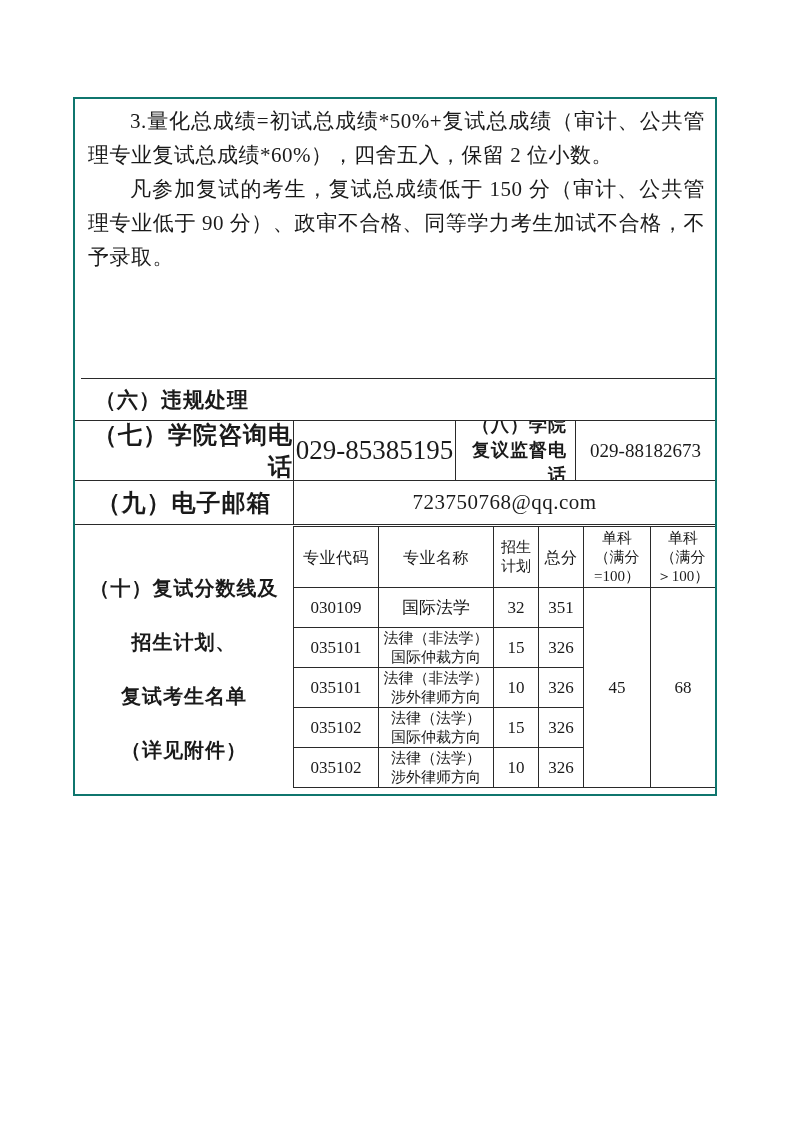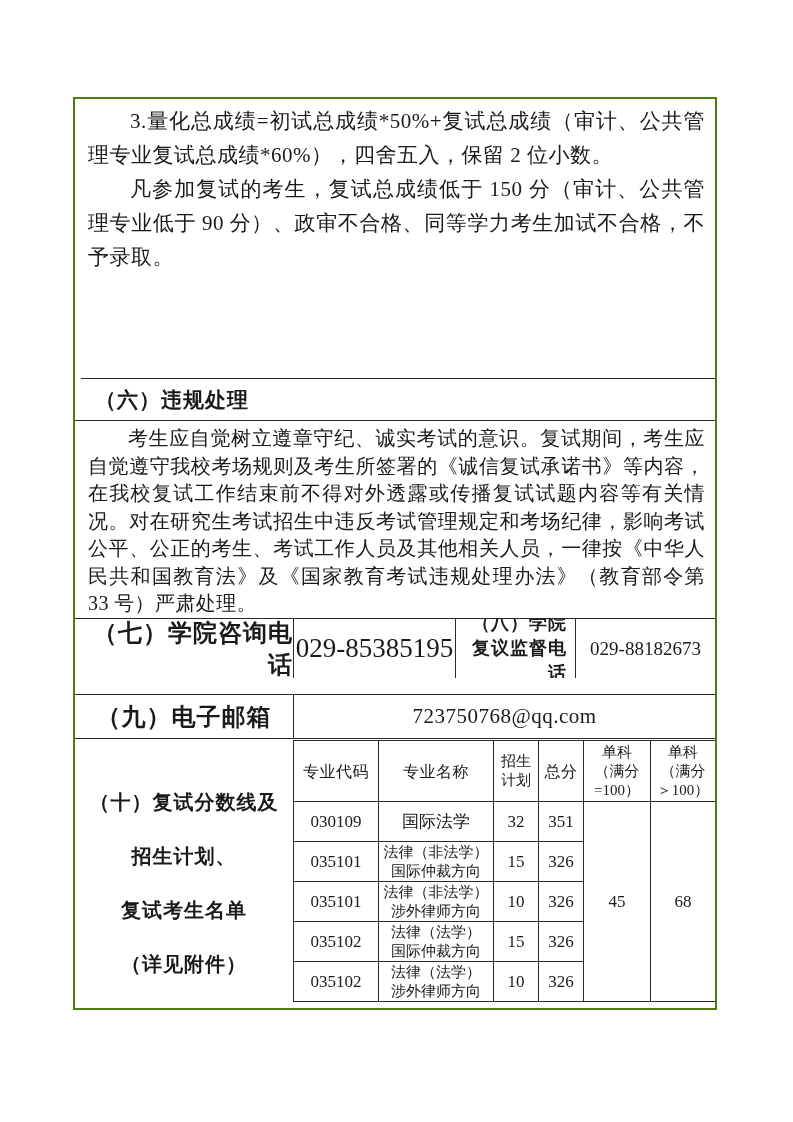--- a/index.html
+++ b/index.html
@@ -4,21 +4,21 @@
 <style>
   * { margin:0; padding:0; box-sizing:border-box; }
   html,body { background:#ffffff; }
   .page {
     position:relative; width:793px; height:1122px; background:#ffffff;
     font-family:"Liberation Serif","DejaVu Serif",serif; color:#1a1a1a;
     overflow:hidden;
   }
   .doc-table {
     position:absolute; left:73px; top:97px; width:644px;
-    border:2px solid #4d7c0f; background:#fff;
+    border:2px solid #0f766e; background:#fff;
   }
   .row { overflow:hidden; }
   .bt { border-top:1px solid #2a2a2a; }
 
   
   .row-rules { height:279px; padding:5px 10px 0 13px; }
   .row-rules p {
     font-size:21px; line-height:34px; text-align:justify; text-indent:2em;
     letter-spacing:0.5px;
   }
@@ -28,21 +28,21 @@
     font-weight:600; font-size:21px; letter-spacing:1px;
   }
   .row-vbody { height:198px; padding:4px 10px 0 13px; }
   .row-vbody p {
     font-size:20px; line-height:27.5px; text-align:justify; text-indent:2em;
     letter-spacing:0.4px;
   }
 
   
   .row-contacts { height:60px; display:flex; }
-  .row-email    { height:44px; display:flex;margin-top:16px; }
+  .row-email    { height:44px; display:flex; }
   .cell { display:flex; align-items:center; justify-content:center; text-align:right; }
   .br { border-right:1px solid #2a2a2a; }
   .lab {
     font-family:"Liberation Sans","DejaVu Sans",sans-serif;
     font-weight:600; font-size:24px; letter-spacing:1px;
   }
   .c-lab1 { width:219px; }
   .c-val1 { width:162px; font-size:27px; }
   .c-lab2 { width:120px; font-size:18px; line-height:25px; padding:0 8px; }
   .c-val2 { flex:1; font-size:19px; }
@@ -85,23 +85,20 @@
 
     <div class="row row-rules">
       <p>3.量化总成绩=初试总成绩*50%+复试总成绩（审计、公共管理专业复试总成绩*60%），四舍五入，保留 2 位小数。</p>
       <p>凡参加复试的考生，复试总成绩低于 150 分（审计、公共管理专业低于 90 分）、政审不合格、同等学力考生加试不合格，不予录取。</p>
     </div>
 
     <div class="row row-vhead bt">
       <span>（六）违规处理</span>
     </div>
 
-    <div class="row row-vbody bt">
-      <p>考生应自觉树立遵章守纪、诚实考试的意识。复试期间，考生应自觉遵守我校考场规则及考生所签署的《诚信复试承诺书》等内容，在我校复试工作结束前不得对外透露或传播复试试题内容等有关情况。对在研究生考试招生中违反考试管理规定和考场纪律，影响考试公平、公正的考生、考试工作人员及其他相关人员，一律按《中华人民共和国教育法》及《国家教育考试违规处理办法》（教育部令第 33 号）严肃处理。</p>
-    </div>
 
     <div class="row row-contacts bt">
       <div class="cell c-lab1 br lab">（七）学院咨询电话</div>
       <div class="cell c-val1 br">029-85385195</div>
       <div class="cell c-lab2 br lab">（八）学院复议监督电话</div>
       <div class="cell c-val2">029-88182673</div>
     </div>
 
     <div class="row row-email bt">
       <div class="cell c-email-lab br lab">（九）电子邮箱</div>

